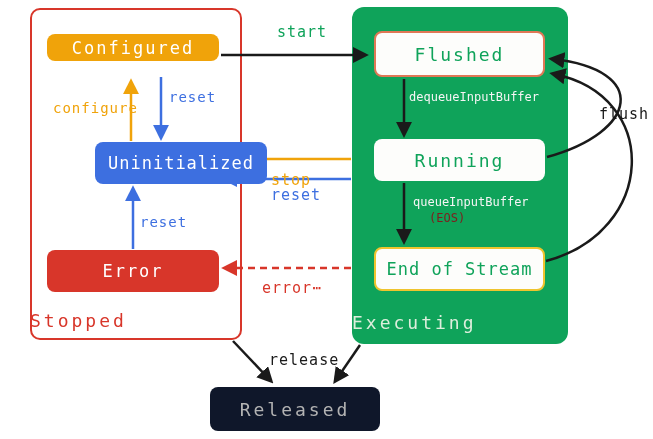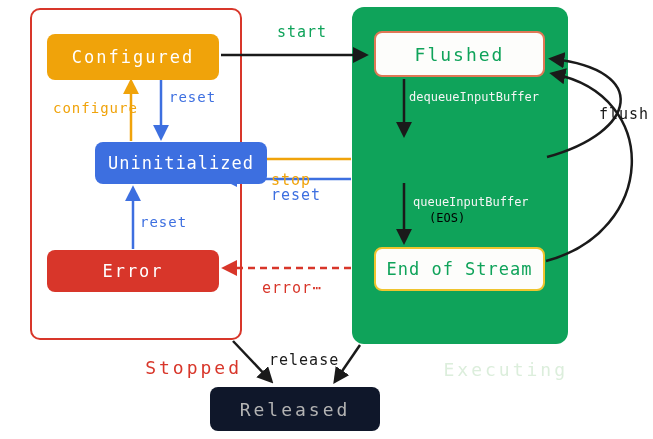--- a/index.html
+++ b/index.html
@@ -23,22 +23,22 @@
     border-radius: 10px;
     background: transparent;
   }
   .group-executing {
     left: 352px; top: 7px; width: 216px; height: 337px;
     background: #0fa35a;
     border-radius: 12px;
   }
   .group-label {
     position: absolute; z-index: 4;
-    text-align: right;
-    font-size: 18px; letter-spacing: 3px; margin-top: 47px;
+    text-align: left;
+    font-size: 18px; letter-spacing: 3px;
   }
   .group-label-stopped { left: 30px; top: 310px; width: 212px; color: #d8362a; }
   .group-label-executing { left: 352px; top: 312px; width: 216px; color: #dceedc; }
 
   
   svg.arrows {
     position: absolute; left: 0; top: 0; z-index: 2;
     pointer-events: none;
   }
   .stroke-black  { stroke: #1a1a1a; stroke-width: 2.5; fill: none; }
@@ -47,21 +47,21 @@
   .stroke-red    { stroke: #d8362a; stroke-width: 2.5; fill: none; stroke-dasharray: 7 5; }
 
   
   .node {
     position: absolute; z-index: 3;
     display: flex; align-items: center; justify-content: center;
     border-radius: 8px;
     font-size: 17px; letter-spacing: 2px;
     white-space: nowrap;
   }
-  .node-configured    { left: 47px;  top: 34px;  width: 172px; height: 46px; background: #f0a30a; color: #ffffff; }
+  .node-configured    { left: 47px;  top: 34px;  width: 172px; height: 27px; background: #f0a30a; color: #ffffff; }
   .node-uninitialized { left: 47px;  top: 142px; width: 172px; height: 42px; background: #3d6fe0; color: #ffffff; letter-spacing: 1px; margin-left: 48px; }
   .node-error         { left: 47px;  top: 250px; width: 172px; height: 42px; background: #d8362a; color: #ffffff; }
   .node-flushed       { left: 374px; top: 31px;  width: 171px; height: 46px; background: #fdfdfb; color: #0fa35a; border: 2.5px solid #e07856; font-size: 18px; }
   .node-running       { left: 374px; top: 139px; width: 171px; height: 42px; background: #fdfdfb; color: #0fa35a; font-size: 18px; }
   .node-eos           { left: 374px; top: 247px; width: 171px; height: 44px; background: #fdfdfb; color: #0fa35a; border: 2.5px solid #efc42e; letter-spacing: 1px; }
   .node-released      { left: 210px; top: 387px; width: 170px; height: 44px; background: #0f172a; color: #b3b3b3; font-size: 18px; letter-spacing: 3px; }
 
   
   .arrow-label {
     position: absolute; z-index: 4;
@@ -70,21 +70,21 @@
   }
   .lbl-start       { left: 277px; top: 23px;  color: #0fa35a; text-align: center; }
   .lbl-configure   { left: 53px;  top: 100px; color: #f0a30a; font-size: 14px; }
   .lbl-reset-1     { left: 169px; top: 89px;  color: #3d6fe0; font-size: 14px; }
   .lbl-stop        { left: 271px; top: 139px; color: #f0a30a; margin-top: 32px; }
   .lbl-reset-2     { left: 271px; top: 186px; color: #3d6fe0; }
   .lbl-reset-error { left: 140px; top: 214px; color: #3d6fe0; font-size: 14px; }
   .lbl-error       { left: 262px; top: 279px; color: #d8362a; }
   .lbl-dequeue     { left: 409px; top: 90px;  color: #f5f5f5; font-size: 12px; letter-spacing: 0; }
   .lbl-queue-1     { left: 413px; top: 195px; color: #f5f5f5; font-size: 12px; letter-spacing: 0; }
-  .lbl-queue-2     { left: 429px; top: 211px; color: #000000; font-size: 12px; letter-spacing: 0; }
+  .lbl-queue-2     { left: 429px; top: 211px; color: #7f1d1d; font-size: 12px; letter-spacing: 0; }
   .lbl-flush       { left: 599px; top: 105px; color: #1a1a1a; }
   .lbl-release     { left: 269px; top: 351px; color: #1a1a1a; }
 </style>
 </head>
 <body>
 
 <div class="canvas">
 
   <div class="group group-stopped"></div>
   <div class="group group-executing"></div>
@@ -117,20 +117,21 @@
     <path d="M 547 157 C 638 132, 650 70, 553 59" class="stroke-black" marker-end="url(#m-black)"></path>
     <path d="M 546 261 C 656 232, 662 96, 554 74" class="stroke-black" marker-end="url(#m-black)"></path>
     <line x1="233" y1="341" x2="270" y2="380" class="stroke-black" marker-end="url(#m-black)"></line>
     <line x1="360" y1="345" x2="336" y2="380" class="stroke-black" marker-end="url(#m-black)"></line>
   </svg>
 
   <div class="node node-configured">Configured</div>
   <div class="node node-uninitialized">Uninitialized</div>
   <div class="node node-error">Error</div>
   <div class="node node-flushed">Flushed</div>
+  <div class="node node-running">Running</div>
   <div class="node node-eos">End of Stream</div>
   <div class="node node-released">Released</div>
 
   <div class="group-label group-label-stopped">Stopped</div>
   <div class="group-label group-label-executing">Executing</div>
 
   <div class="arrow-label lbl-start">start</div>
   <div class="arrow-label lbl-configure">configure</div>
   <div class="arrow-label lbl-reset-1">reset</div>
   <div class="arrow-label lbl-stop">stop</div>

